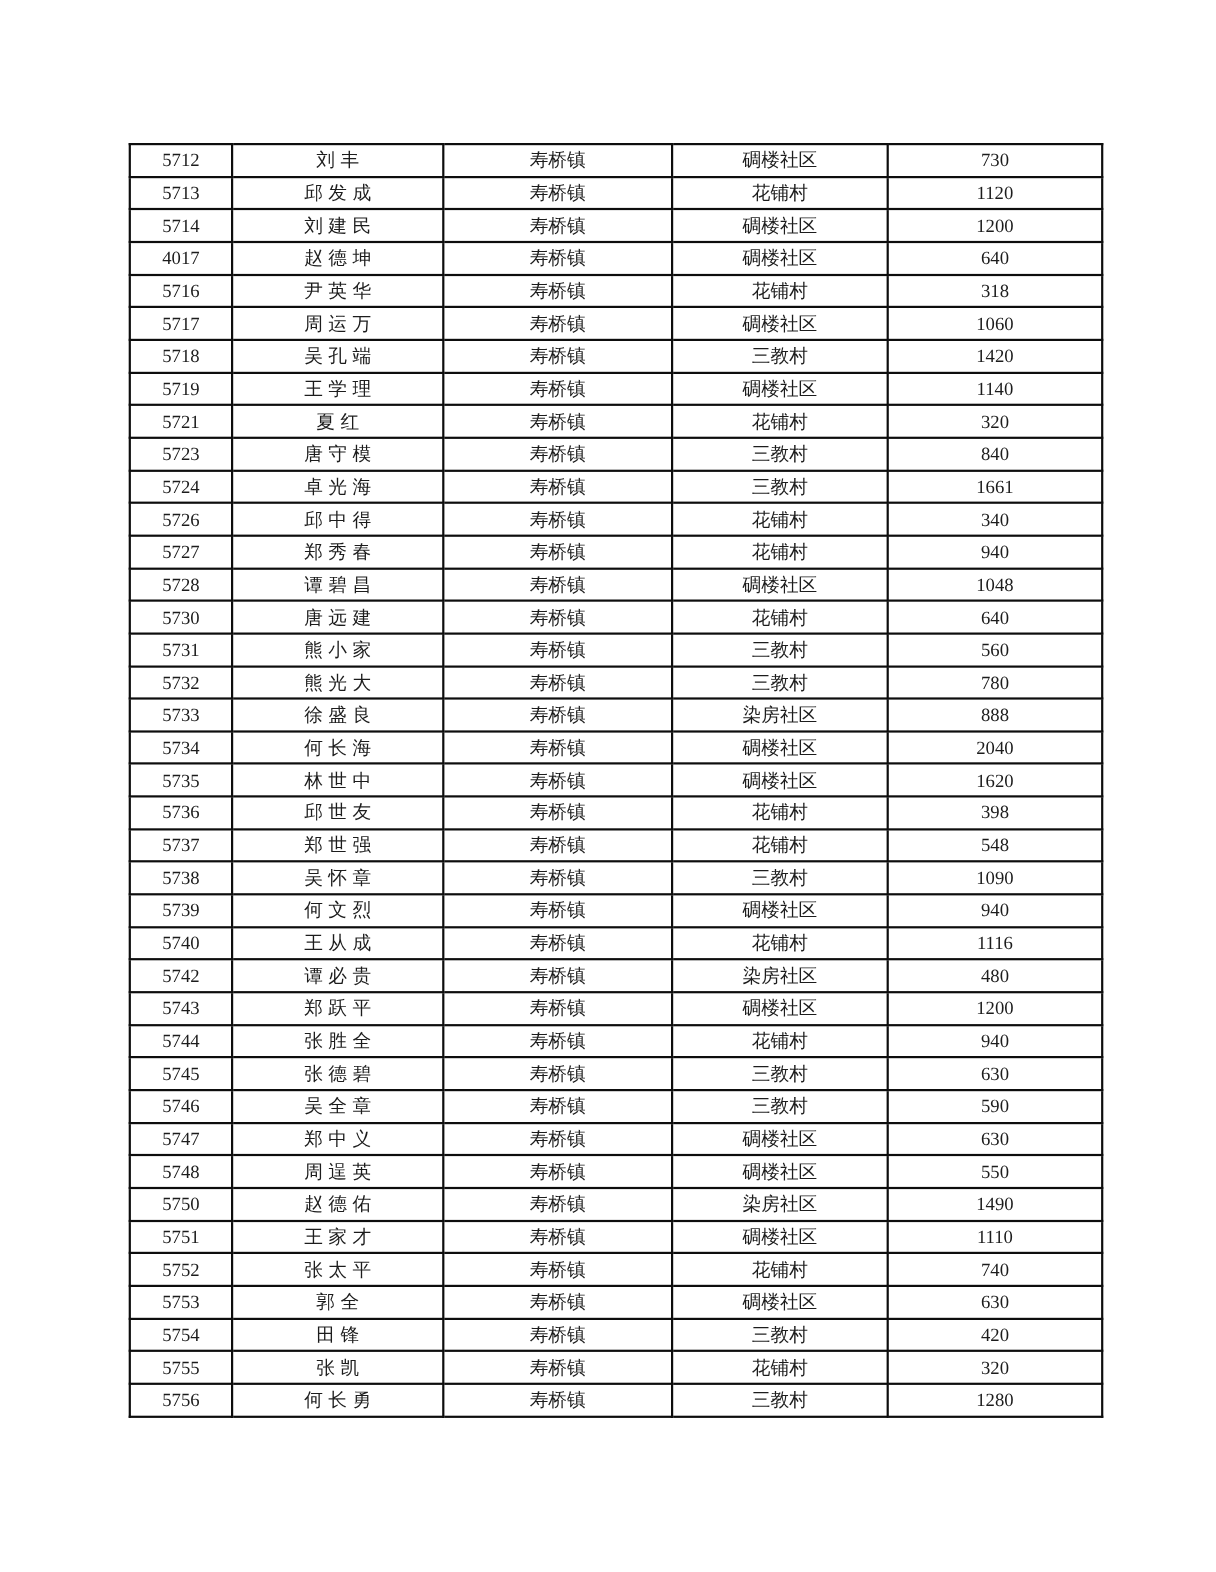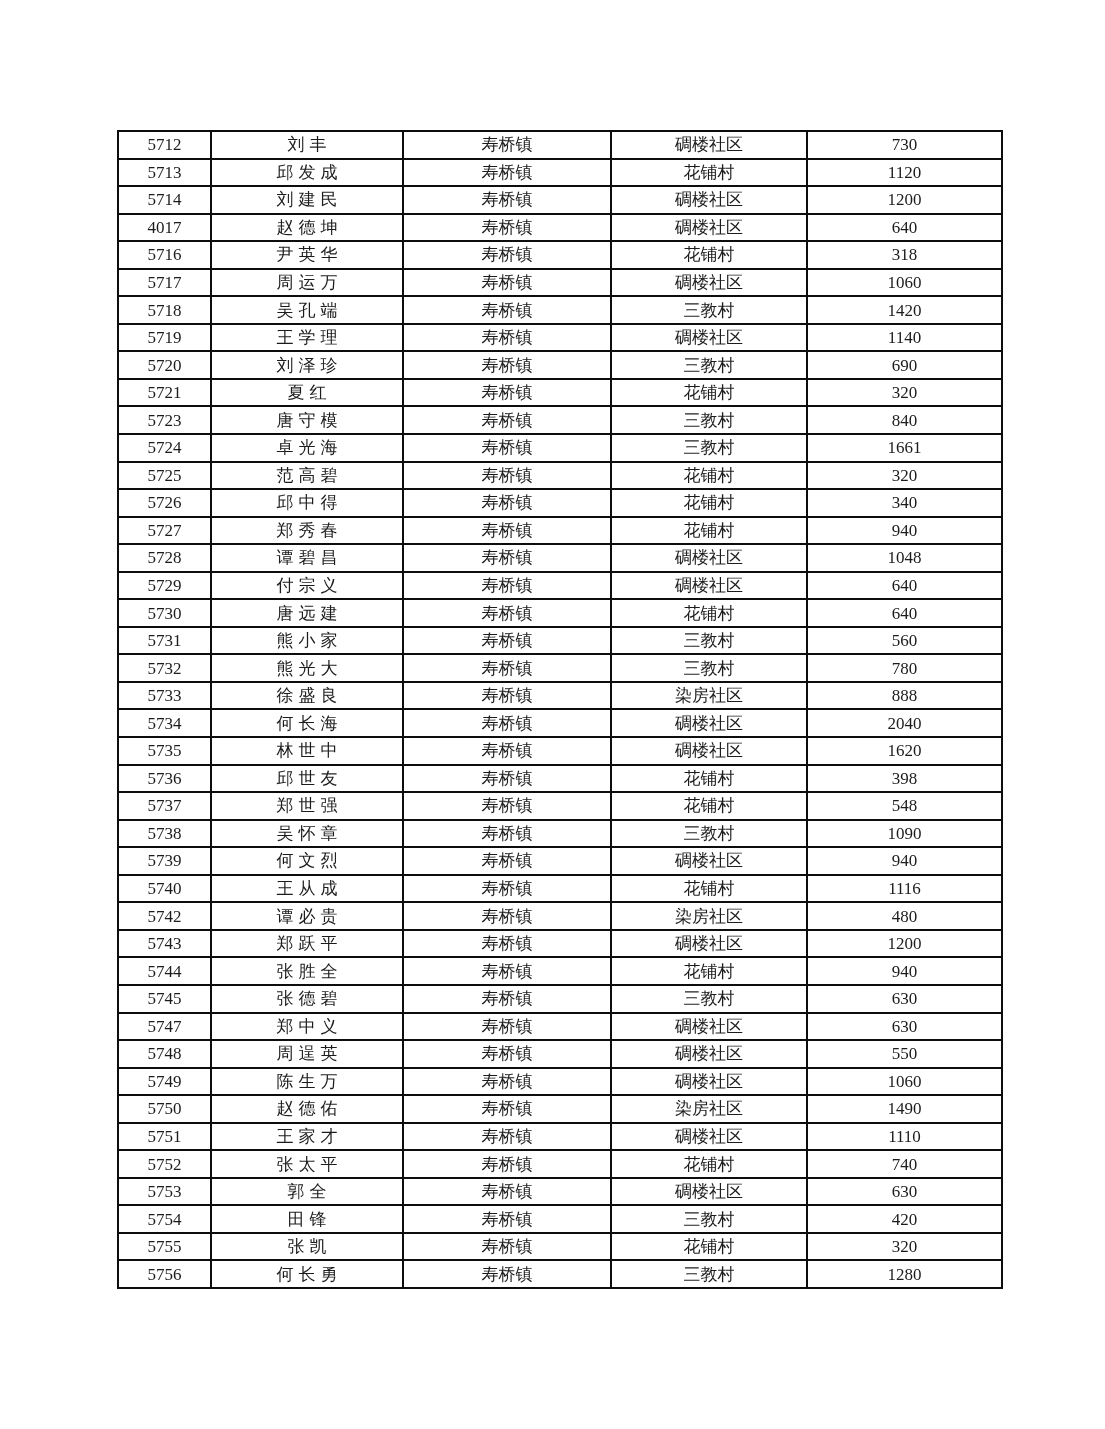--- a/index.html
+++ b/index.html
@@ -108,27 +108,20 @@
     <td class="c-amount">1420</td>
   </tr>
         <tr>
     <td class="c-id">5719</td>
     <td class="c-name">王学理</td>
     <td class="c-town">寿桥镇</td>
     <td class="c-village">碉楼社区</td>
     <td class="c-amount">1140</td>
   </tr>
         <tr>
-    <td class="c-id">5720</td>
-    <td class="c-name">刘泽珍</td>
-    <td class="c-town">寿桥镇</td>
-    <td class="c-village">三教村</td>
-    <td class="c-amount">690</td>
-  </tr>
-        <tr>
     <td class="c-id">5721</td>
     <td class="c-name">夏红</td>
     <td class="c-town">寿桥镇</td>
     <td class="c-village">花铺村</td>
     <td class="c-amount">320</td>
   </tr>
         <tr>
     <td class="c-id">5723</td>
     <td class="c-name">唐守模</td>
     <td class="c-town">寿桥镇</td>
@@ -136,27 +129,20 @@
     <td class="c-amount">840</td>
   </tr>
         <tr>
     <td class="c-id">5724</td>
     <td class="c-name">卓光海</td>
     <td class="c-town">寿桥镇</td>
     <td class="c-village">三教村</td>
     <td class="c-amount">1661</td>
   </tr>
         <tr>
-    <td class="c-id">5725</td>
-    <td class="c-name">范高碧</td>
-    <td class="c-town">寿桥镇</td>
-    <td class="c-village">花铺村</td>
-    <td class="c-amount">320</td>
-  </tr>
-        <tr>
     <td class="c-id">5726</td>
     <td class="c-name">邱中得</td>
     <td class="c-town">寿桥镇</td>
     <td class="c-village">花铺村</td>
     <td class="c-amount">340</td>
   </tr>
         <tr>
     <td class="c-id">5727</td>
     <td class="c-name">郑秀春</td>
     <td class="c-town">寿桥镇</td>
@@ -164,27 +150,20 @@
     <td class="c-amount">940</td>
   </tr>
         <tr>
     <td class="c-id">5728</td>
     <td class="c-name">谭碧昌</td>
     <td class="c-town">寿桥镇</td>
     <td class="c-village">碉楼社区</td>
     <td class="c-amount">1048</td>
   </tr>
         <tr>
-    <td class="c-id">5729</td>
-    <td class="c-name">付宗义</td>
-    <td class="c-town">寿桥镇</td>
-    <td class="c-village">碉楼社区</td>
-    <td class="c-amount">640</td>
-  </tr>
-        <tr>
     <td class="c-id">5730</td>
     <td class="c-name">唐远建</td>
     <td class="c-town">寿桥镇</td>
     <td class="c-village">花铺村</td>
     <td class="c-amount">640</td>
   </tr>
         <tr>
     <td class="c-id">5731</td>
     <td class="c-name">熊小家</td>
     <td class="c-town">寿桥镇</td>
@@ -276,39 +255,39 @@
     <td class="c-amount">940</td>
   </tr>
         <tr>
     <td class="c-id">5745</td>
     <td class="c-name">张德碧</td>
     <td class="c-town">寿桥镇</td>
     <td class="c-village">三教村</td>
     <td class="c-amount">630</td>
   </tr>
         <tr>
+    <td class="c-id">5746</td>
+    <td class="c-name">吴全章</td>
+    <td class="c-town">寿桥镇</td>
+    <td class="c-village">三教村</td>
+    <td class="c-amount">590</td>
+  </tr>
+        <tr>
     <td class="c-id">5747</td>
     <td class="c-name">郑中义</td>
     <td class="c-town">寿桥镇</td>
     <td class="c-village">碉楼社区</td>
     <td class="c-amount">630</td>
   </tr>
         <tr>
     <td class="c-id">5748</td>
     <td class="c-name">周逞英</td>
     <td class="c-town">寿桥镇</td>
     <td class="c-village">碉楼社区</td>
     <td class="c-amount">550</td>
-  </tr>
-        <tr>
-    <td class="c-id">5749</td>
-    <td class="c-name">陈生万</td>
-    <td class="c-town">寿桥镇</td>
-    <td class="c-village">碉楼社区</td>
-    <td class="c-amount">1060</td>
   </tr>
         <tr>
     <td class="c-id">5750</td>
     <td class="c-name">赵德佑</td>
     <td class="c-town">寿桥镇</td>
     <td class="c-village">染房社区</td>
     <td class="c-amount">1490</td>
   </tr>
         <tr>
     <td class="c-id">5751</td>

